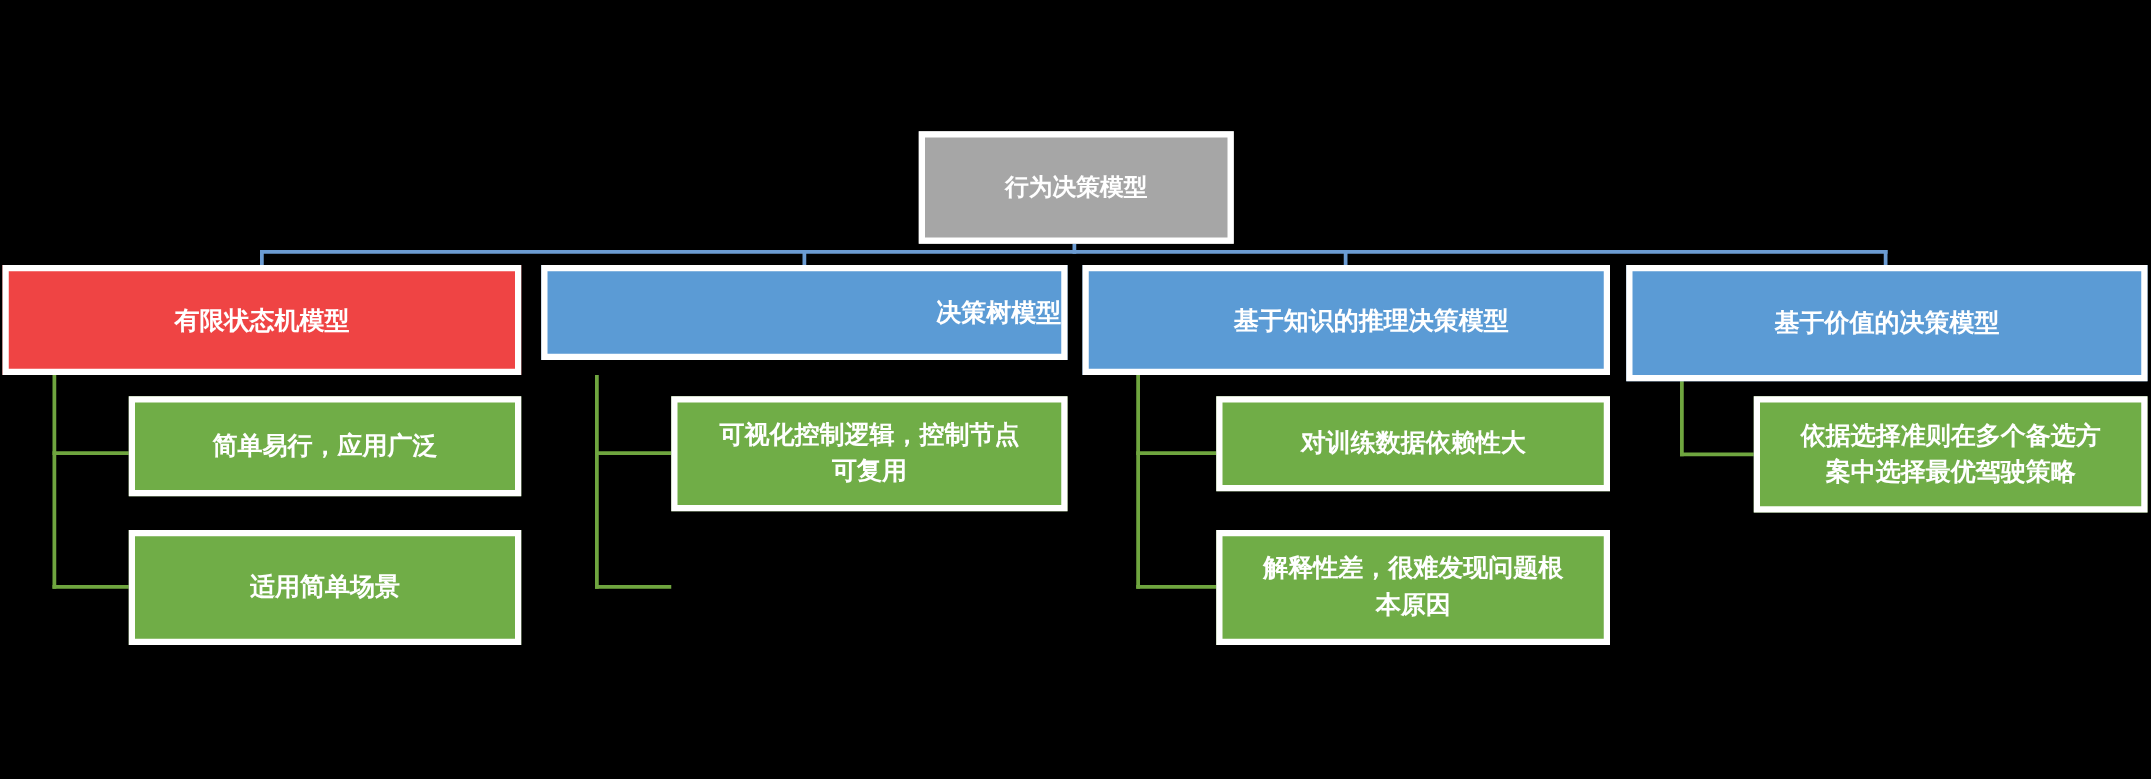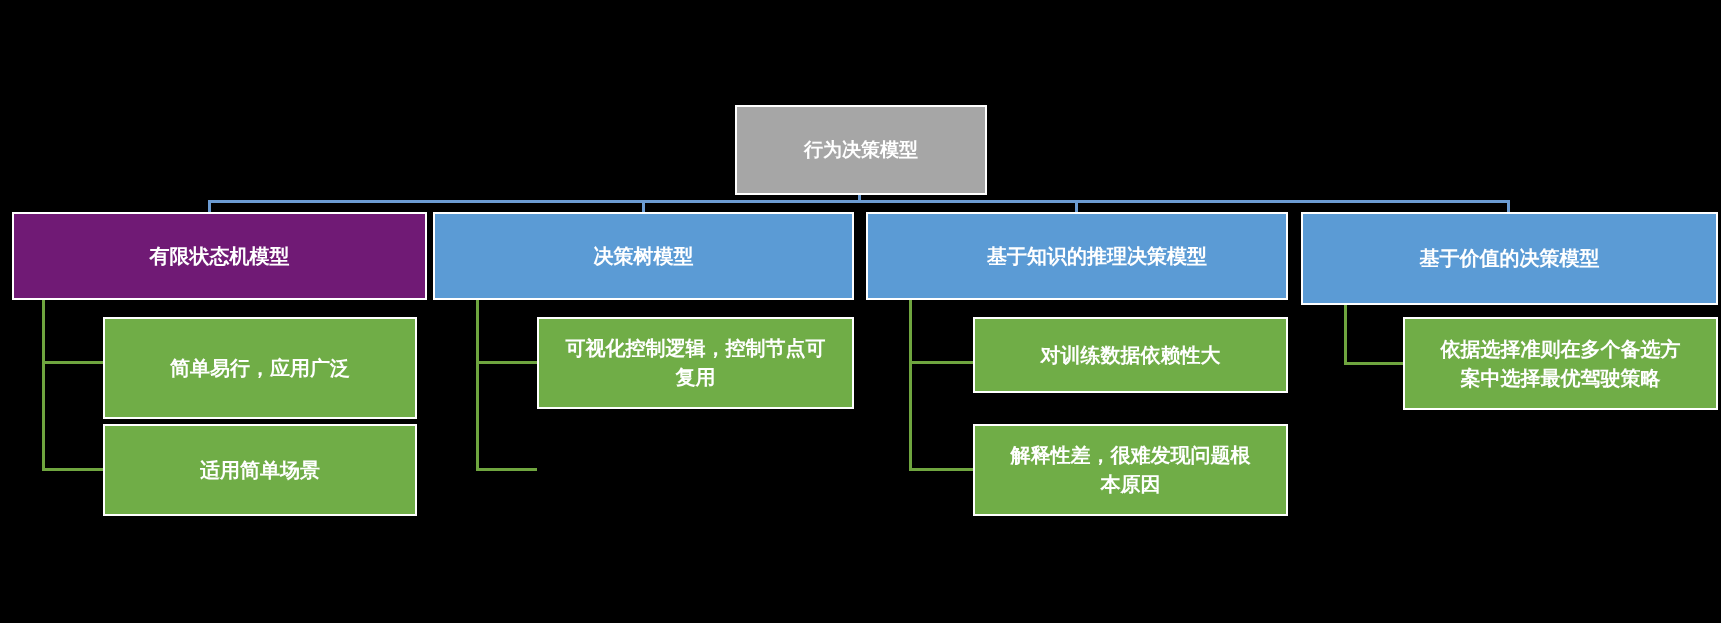--- a/index.html
+++ b/index.html
@@ -13,38 +13,38 @@
     font-family: "Liberation Sans", "DejaVu Sans", sans-serif;
   }
   .node {
     position: absolute;
     display: flex;
     align-items: center;
     justify-content: center;
     text-align: center;
     color: #ffffff;
     font-weight: bold;
-    border: 2px solid #ffffff;
+    border: 5px solid #ffffff;
   }
   .node span { display: block; }
   .node-root   { background: #A6A6A6; font-size: 19px; }
-  .node-hl     { background: #701a75; font-size: 20px; margin-left: 10px; }
+  .node-hl     { background: #ef4444; font-size: 20px; }
   .node-branch { background: #5B9BD5; font-size: 20px; }
   .node-leaf   { background: #70AD47; font-size: 20px; line-height: 29px; padding: 0 26px; }
   .line { position: absolute; }
   .line-blue  { background: #6B9BD2; }
   .line-green { background: #6FA53F; }
 
   
   #n-root { left: 735px;  top: 105px; width: 252px; height: 90px; }
   #n-b1   { left: 2px;    top: 212px; width: 415px; height: 88px; }
-  #n-b2   { left: 433px;  top: 212px; width: 421px; height: 88px; }
+  #n-b2   { left: 433px;  top: 212px; width: 421px; height: 76px; justify-content: flex-end; }
   #n-b3   { left: 866px;  top: 212px; width: 422px; height: 88px; padding-left: 40px; }
   #n-b4   { left: 1301px; top: 212px; width: 417px; height: 93px; }
-  #n-c1a  { left: 103px;  top: 317px; width: 314px; height: 102px; }
+  #n-c1a  { left: 103px;  top: 317px; width: 314px; height: 80px; }
   #n-c1b  { left: 103px;  top: 424px; width: 314px; height: 92px; }
   #n-c2a  { left: 537px;  top: 317px; width: 317px; height: 92px; }
   #n-c2b  { left: 537px;  top: 424px; width: 317px; height: 92px; }
   #n-c3a  { left: 973px;  top: 317px; width: 315px; height: 76px; }
   #n-c3b  { left: 973px;  top: 424px; width: 315px; height: 92px; }
   #n-c4a  { left: 1403px; top: 317px; width: 315px; height: 93px; }
 
   
   #l-riser { left: 858px;  top: 195px; width: 3px;    height: 8px; }
   #l-bus   { left: 208px;  top: 200px; width: 1302px; height: 3px; }

